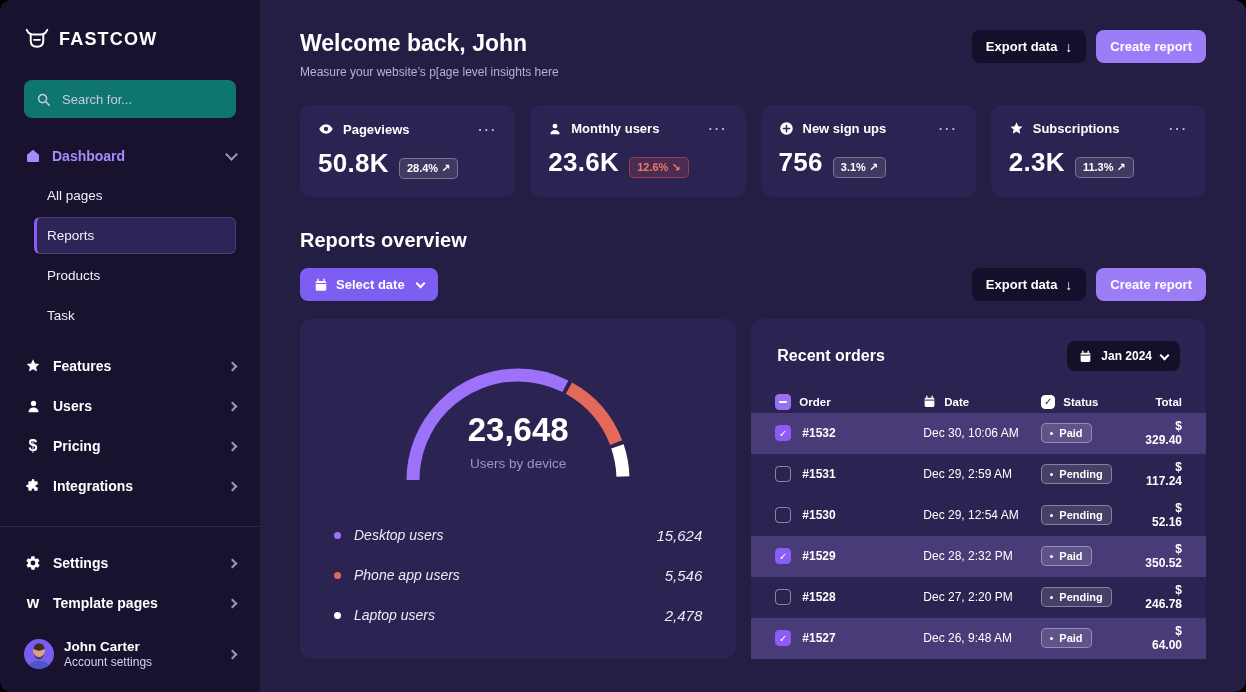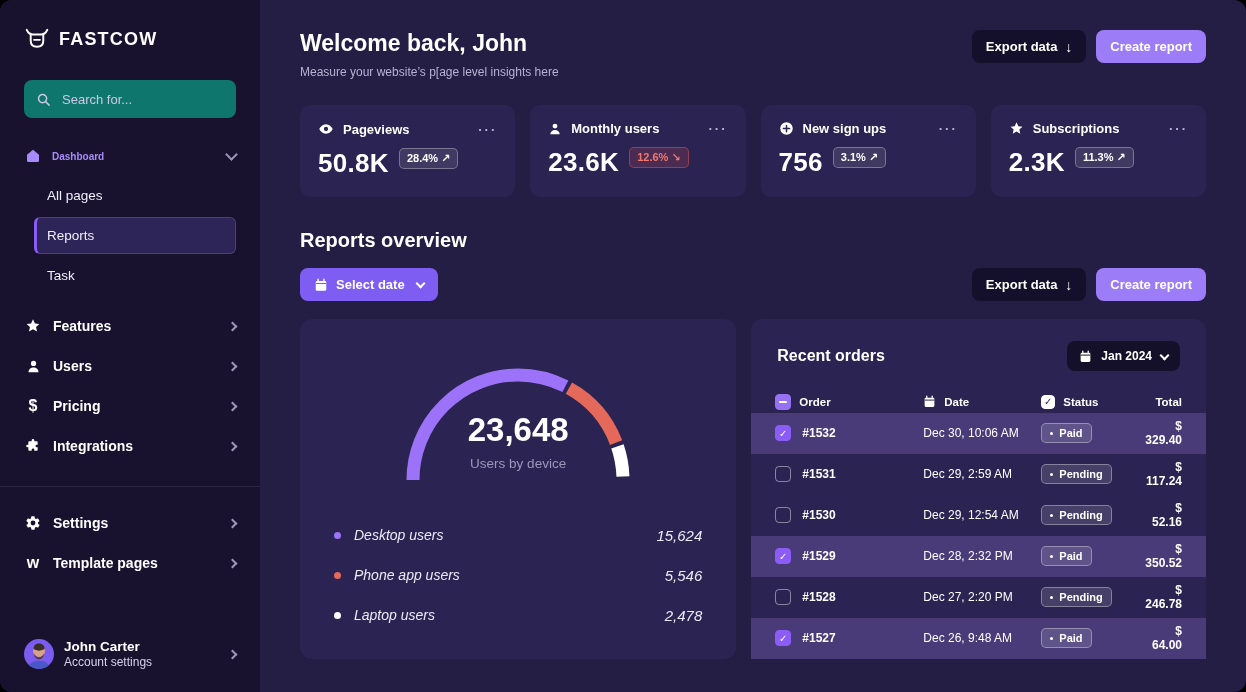--- a/index.html
+++ b/index.html
@@ -8,21 +8,21 @@
   
   .sidebar{width:260px;min-width:260px;background:#18122f;padding:26px 24px 22px;box-sizing:border-box;
            display:flex;flex-direction:column;}
   .logo-row{display:flex;align-items:center;gap:9px;}
   .logo-text{font-size:18px;font-weight:800;letter-spacing:1.2px;}
   .search{margin-top:28px;display:flex;align-items:center;gap:9px;background:#0f766e;border-radius:8px;
           height:38px;padding:0 12px;}
   .search input{background:transparent;border:0;outline:0;color:#fff;font:inherit;font-size:13px;width:100%;}
   .search input::placeholder{color:#cdc8e4;}
   .dash-row{margin-top:30px;display:flex;align-items:center;gap:10px;color:#a78bfa;
-            font-size:10px;font-weight:600;cursor:pointer;}
+            font-size:14px;font-weight:600;cursor:pointer;}
   .subnav{margin-top:10px;padding-left:10px;}
   .subitem{display:flex;align-items:center;height:35px;padding:0 12px;font-size:13.5px;color:#f1effb;
            border-radius:6px;margin-top:3px;cursor:pointer;border:1px solid transparent;}
   .subitem[data-active="true"]{background:#2d2557;border-color:#49407e;border-left:3px solid #8b5cf6;
            padding-left:10px;}
   .nav-item{display:flex;align-items:center;gap:11px;height:40px;font-size:14px;font-weight:600;cursor:pointer;}
   .nav-icon{width:18px;display:inline-flex;justify-content:center;}
   .chev{width:7px;height:7px;border-right:2px solid #9b95b8;border-bottom:2px solid #9b95b8;display:inline-block;}
   .chev.right{transform:rotate(-45deg);margin-left:auto;}
   .chev.down{transform:rotate(45deg);margin-left:auto;margin-top:-3px;}
@@ -43,21 +43,21 @@
   .btn-dark{background:#14102b;}
   .btn-primary{background:#9d7df7;}
   .btn-violet{background:#7e5ef2;}
   .btn-group{display:flex;gap:10px;}
   .dl-arrow{font-size:14px;}
   
   .stats{display:grid;grid-template-columns:repeat(4,1fr);gap:15px;margin-top:26px;}
   .stat-card{background:#2b2351;border-radius:10px;padding:16px 18px 18px;}
   .stat-head{display:flex;align-items:center;gap:9px;font-size:13px;font-weight:600;}
   .dots{margin-left:auto;color:#bcb6d8;letter-spacing:2px;font-weight:700;cursor:pointer;font-size:13px;}
-  .stat-value-row{display:flex;align-items:flex-start;gap:10px;margin-top:11px;}
+  .stat-value-row{display:flex;align-items:flex-end;gap:10px;margin-top:11px;}
   .stat-value{font-size:26px;font-weight:700;letter-spacing:.3px;}
   .badge{font-size:11px;font-weight:700;padding:3px 7px;border-radius:5px;white-space:nowrap;
          background:rgba(255,255,255,.10);border:1px solid rgba(255,255,255,.30);}
   .badge[data-trend="down"]{background:rgba(240,90,80,.16);border-color:rgba(240,90,80,.45);color:#f2796c;}
   .h2{font-size:20px;font-weight:700;margin-top:32px;}
   .controls{display:flex;justify-content:space-between;align-items:center;margin-top:16px;}
   
   .panels{display:grid;grid-template-columns:1fr 1fr;gap:15px;margin-top:18px;}
   .panel{background:#2b2351;border-radius:12px;height:340px;box-sizing:border-box;}
   
@@ -136,20 +136,23 @@
     </div>
 
     <div class="subnav">
       <div class="subitem" data-active="false">
         <span>All pages</span>
       </div>
       <div class="subitem" data-active="true">
         <span>Reports</span>
       </div>
       <div class="subitem" data-active="false">
+        <span>Products</span>
+      </div>
+      <div class="subitem" data-active="false">
         <span>Task</span>
       </div>
     </div>
 
     <div style="margin-top:12px;">
       <div class="nav-item">
         <span class="nav-icon">
           <svg width="16" height="16" viewBox="0 0 24 24" fill="#fff">
               <path d="M12 2l2.9 6.3 6.6.7-4.9 4.6 1.4 6.6L12 16.9l-6 3.3 1.4-6.6L2.5 9l6.6-.7z"></path>
             </svg>

